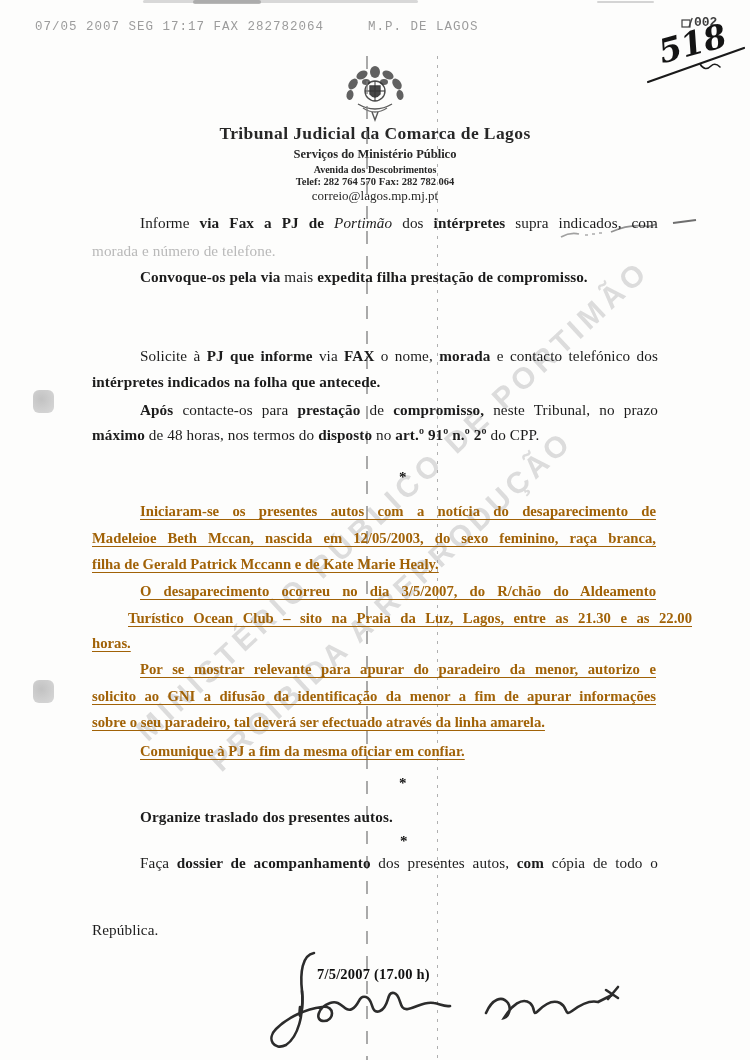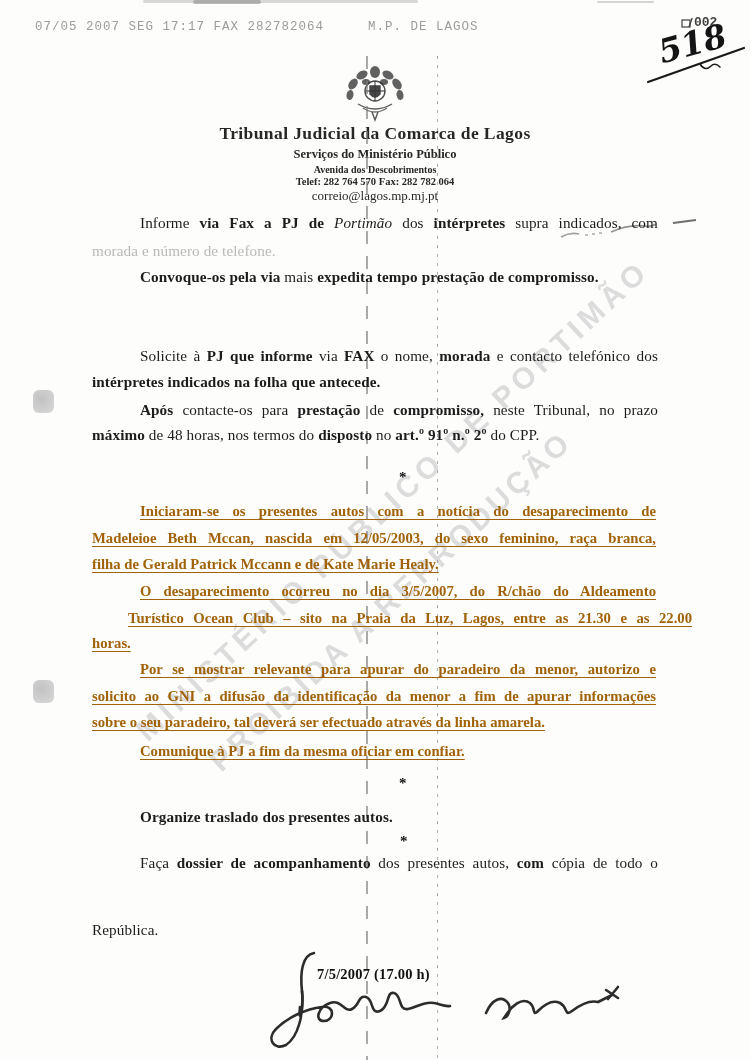--- a/index.html
+++ b/index.html
@@ -155,21 +155,21 @@
   <svg class="pencil" width="175" height="40" viewBox="0 0 175 40">
     <path d="M 16,27 q 9,-5 18,-3" stroke="#8a8a8a" stroke-width="1.7" fill="none" opacity="0.8"></path>
     <path d="M 40,25 l 3,0 M 47,24 l 3,0 M 54,23 l 3,0" stroke="#999" stroke-width="1.6" fill="none" opacity="0.8"></path>
     <path d="M 66,22 q 18,-8 34,-6 q 7,1 11,-2" stroke="#777" stroke-width="1.7" fill="none" opacity="0.8"></path>
     <path d="M 128,13 l 23,-3" stroke="#555" stroke-width="2" fill="none" opacity="0.85"></path>
   </svg>
 
   <div class="body-host">
       <div class="line" style="left: 92px; top: 240px; width: 566px;"><span class="f">morada e número de telefone.</span></div>
       <div class="line j" style="left: 140px; top: 212px; width: 518px;"><span>Informe </span><span class="b">via Fax a PJ de </span><span class="i">Portimão</span><span> dos </span><span class="b">intérpretes </span><span>supra indicados, com</span></div>
-      <div class="line" style="left: 140px; top: 266px; width: 518px;"><span class="b">Convoque-os pela via </span><span>mais </span><span class="b">expedita tempo prestação de compromisso.</span></div>
+      <div class="line" style="left: 140px; top: 266px; width: 518px;"><span class="b">Convoque-os pela via </span><span>mais </span><span class="b">expedita filha prestação de compromisso.</span></div>
       <div class="line j" style="left: 140px; top: 345px; width: 518px;"><span>Solicite à </span><span class="b">PJ que informe </span><span>via </span><span class="b">FAX </span><span>o nome, </span><span class="b">morada </span><span>e contacto telefónico dos</span></div>
       <div class="line" style="left: 92px; top: 371px; width: 566px;"><span class="b">intérpretes indicados na folha que antecede.</span></div>
       <div class="line j" style="left: 140px; top: 399px; width: 518px;"><span class="b">Após </span><span>contacte-os para </span><span class="b">prestação </span><span>de </span><span class="b">compromisso, </span><span>neste Tribunal, no prazo</span></div>
       <div class="line" style="left: 92px; top: 424px; width: 566px;"><span class="b">máximo </span><span>de 48 horas, nos termos do </span><span class="b">disposto </span><span>no </span><span class="b">art.º 91º n.º 2º </span><span>do CPP.</span></div>
       <div class="line u j" style="left: 140px; top: 501px; width: 516px;"><span>Iniciaram-se os presentes autos com a notícia do desaparecimento de</span></div>
       <div class="line u j" style="left: 92px; top: 528px; width: 564px;"><span>Madeleioe Beth Mccan, nascida em 12/05/2003, do sexo feminino, raça branca,</span></div>
       <div class="line u" style="left: 92px; top: 554px; width: 564px;"><span>filha de Gerald Patrick Mccann e de Kate Marie Healy.</span></div>
       <div class="line u j" style="left: 140px; top: 581px; width: 516px;"><span>O desaparecimento ocorreu no dia 3/5/2007, do R/chão do Aldeamento</span></div>
       <div class="line u j" style="left: 92px; top: 608px; width: 564px; margin-left: 36px;"><span>Turístico Ocean Club – sito na Praia da Luz, Lagos, entre as 21.30 e as 22.00</span></div>
       <div class="line u" style="left: 92px; top: 633px; width: 564px;"><span>horas.</span></div>

